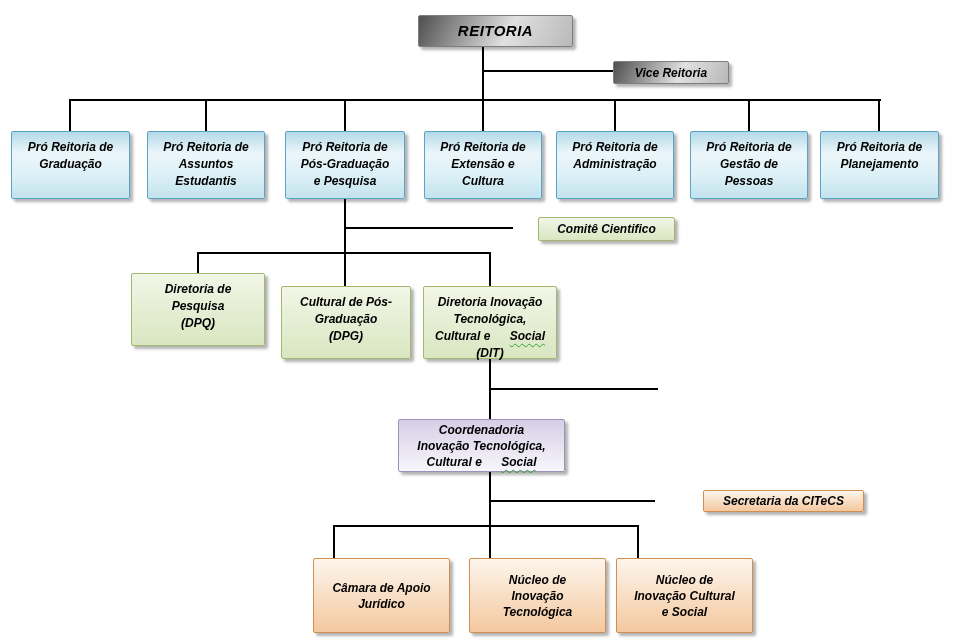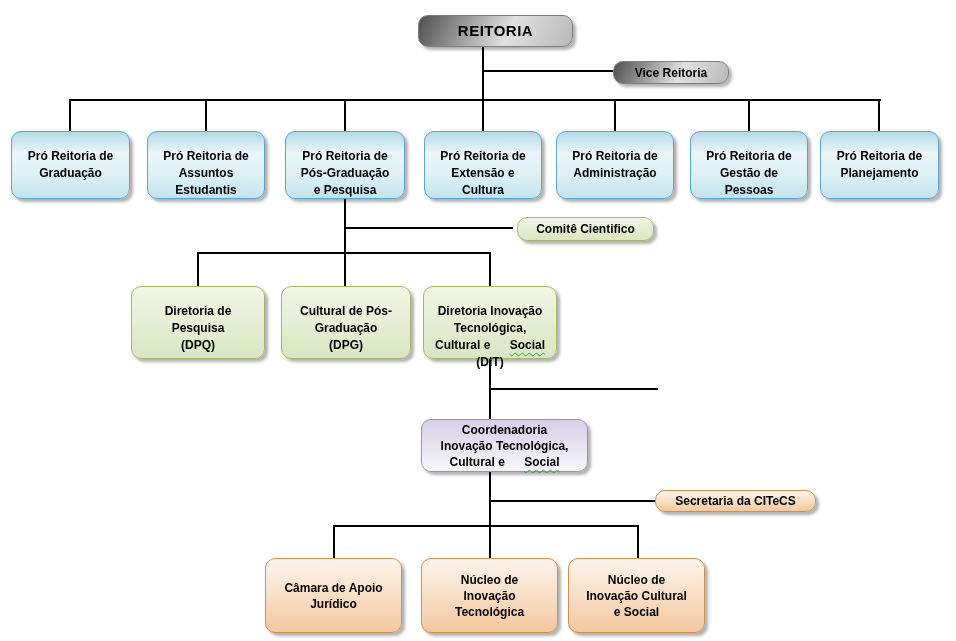--- a/index.html
+++ b/index.html
@@ -5,46 +5,48 @@
   html,body{margin:0;padding:0;background:#ffffff;}
   .canvas{
     position:relative;width:956px;height:641px;background:#ffffff;overflow:hidden;
     font-family:"Liberation Sans","DejaVu Sans",sans-serif;
   }
   .ln{position:absolute;background:var(--line-color,#000);display:block;}
   .box{
     position:absolute;box-sizing:border-box;
     display:flex;align-items:center;justify-content:center;
     text-align:center;font-weight:bold;font-size:12px;line-height:16px;color:#000;
-    border:1.5px solid #888;border-radius:10px;
+    border:1.5px solid #888;border-radius:2px;
     box-shadow:3px 3px 3px rgba(0,0,0,0.30);
     white-space:pre-line;
+    font-style:italic;
   }
   .box .txt{display:block;width:100%;}
-  .top-align{align-items:flex-start;padding-top:16px;line-height:17px;}
+  .top-align{align-items:flex-start;padding-top:7px;line-height:17px;}
   .metal{
     border-color:var(--metal-border,#7d7d7d);
     background:linear-gradient(115deg,var(--metal-dark,#4f4f4f) 0%,var(--metal-light,#e0e0e0) 58%,#a8a8a8 118%);
   }
   .metal.root{font-size:15px;letter-spacing:0.5px;}
   .blue{
     border-color:var(--blue-border,#5ba4c9);
     background:linear-gradient(180deg,var(--blue-top,#b3d9e8) 0%,var(--blue-mid,#ecf6fa) 32%,#dcf0f6 66%,var(--blue-bottom,#c3e3ee) 100%);
   }
   .green{
     border-color:var(--green-border,#a3b86c);
     background:linear-gradient(180deg,var(--green-top,#f2f6e7) 0%,var(--green-bottom,#d9e6c1) 100%);
   }
   .purple{
     border-color:var(--purple-border,#9b90ba);
     background:linear-gradient(180deg,var(--purple-top,#d6cfe6) 0%,var(--purple-bottom,#f7f6fb) 100%);
   }
   .orange{
     border-color:var(--orange-border,#d28e50);
     background:linear-gradient(180deg,var(--orange-top,#fdf5ec) 0%,var(--orange-bottom,#f4c89f) 100%);
+    margin-left:48px;
   }
   .tag{font-size:12px;}
   .wavy{
     text-decoration:underline;
     text-decoration-style:wavy;
     text-decoration-color:var(--squiggle-green,#33a533);
     text-decoration-thickness:1px;
     text-underline-offset:3px;
     margin-left:16px;
   }
@@ -110,43 +112,43 @@
   <div class="box blue top-align" style="left:690px;top:131px;width:118px;height:68px">
     <span class="txt">Pró Reitoria de
 Gestão de
 Pessoas</span>
   </div>
   <div class="box blue top-align" style="left:820px;top:131px;width:119px;height:68px">
     <span class="txt">Pró Reitoria de
 Planejamento</span>
   </div>
 
-  <div class="box green tag" style="left:517px;top:217px;width:137px;height:24px">
+  <div class="box green tag" style="left:538px;top:217px;width:137px;height:24px">
     <span class="txt">Comitê Cientifico</span>
   </div>
 
-  <div class="box green top-align" style="left:131px;top:286px;width:134px;height:73px">
+  <div class="box green top-align" style="left:131px;top:273px;width:134px;height:73px">
     <span class="txt">Diretoria de
 Pesquisa
 (DPQ)</span>
   </div>
   <div class="box green top-align" style="left:281px;top:286px;width:130px;height:73px">
     <span class="txt">Cultural de Pós-
 Graduação
 (DPG)</span>
   </div>
   <div class="box green top-align" style="left:423px;top:286px;width:134px;height:73px">
     <span class="txt"><span>Diretoria Inovação
 Tecnológica,
 Cultural e </span><span class="wavy">Social</span><span>
 (DIT)</span></span>
   </div>
 
 
-  <div class="box purple" style="left:421px;top:419px;width:167px;height:53px">
+  <div class="box purple" style="left:398px;top:419px;width:167px;height:53px">
     <span class="txt"><span>Coordenadoria
 Inovação Tecnológica,
 Cultural e </span><span class="wavy">Social</span></span>
   </div>
 
   <div class="box orange tag" style="left:655px;top:490px;width:161px;height:22px">
     <span class="txt">Secretaria da CITeCS</span>
   </div>
 
   <div class="box orange" style="left:265px;top:558px;width:137px;height:75px">

